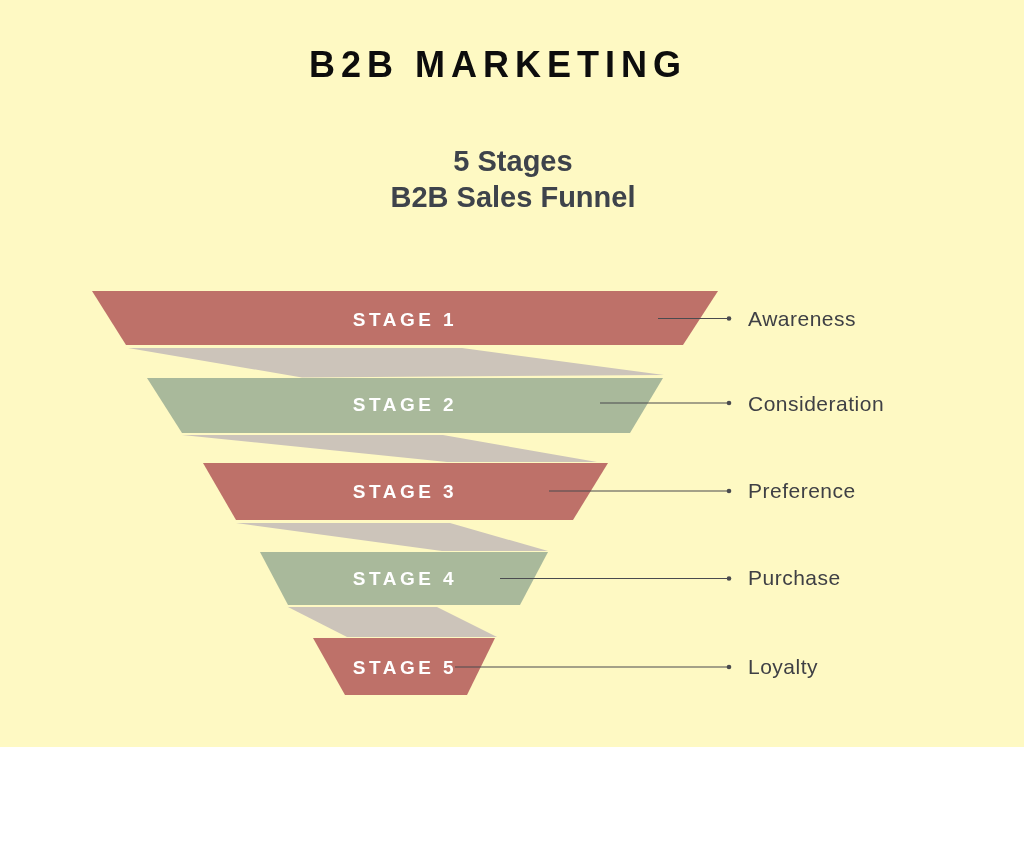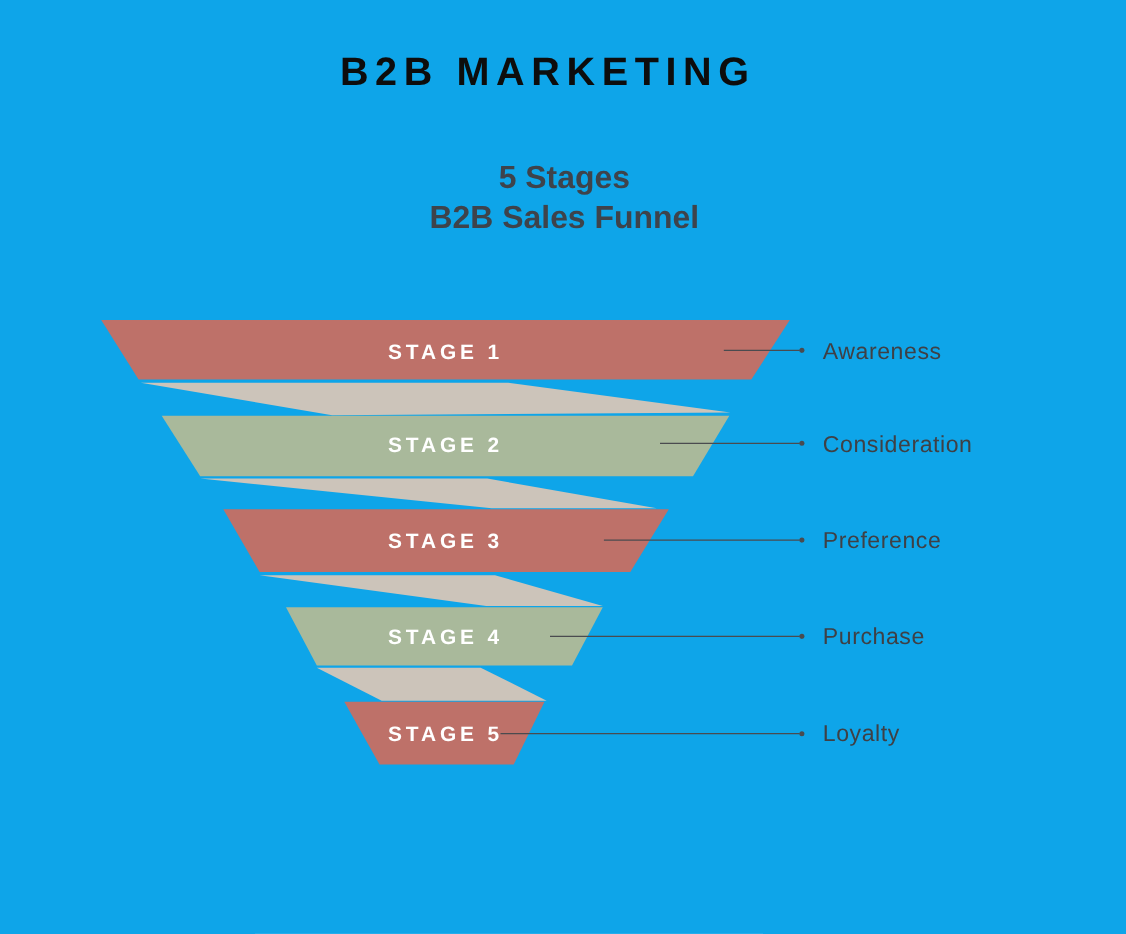--- a/index.html
+++ b/index.html
@@ -3,22 +3,22 @@
 <meta charset="utf-8">
 <style>
   html, body {
     margin: 0;
     padding: 0;
     background: #ffffff;
   }
   .canvas {
     position: relative;
     width: 1024px;
-    height: 849px;
-    background: #0ea5e9;
+    height: 747px;
+    background: #fef9c3;
     overflow: hidden;
     font-family: "Liberation Sans", sans-serif;
   }
   svg { display: block; }
   .title-text {
     font-family: "Liberation Sans", sans-serif;
     font-weight: 800;
     font-size: 36px;
     letter-spacing: 6px;
     fill: #0d0d0d;

